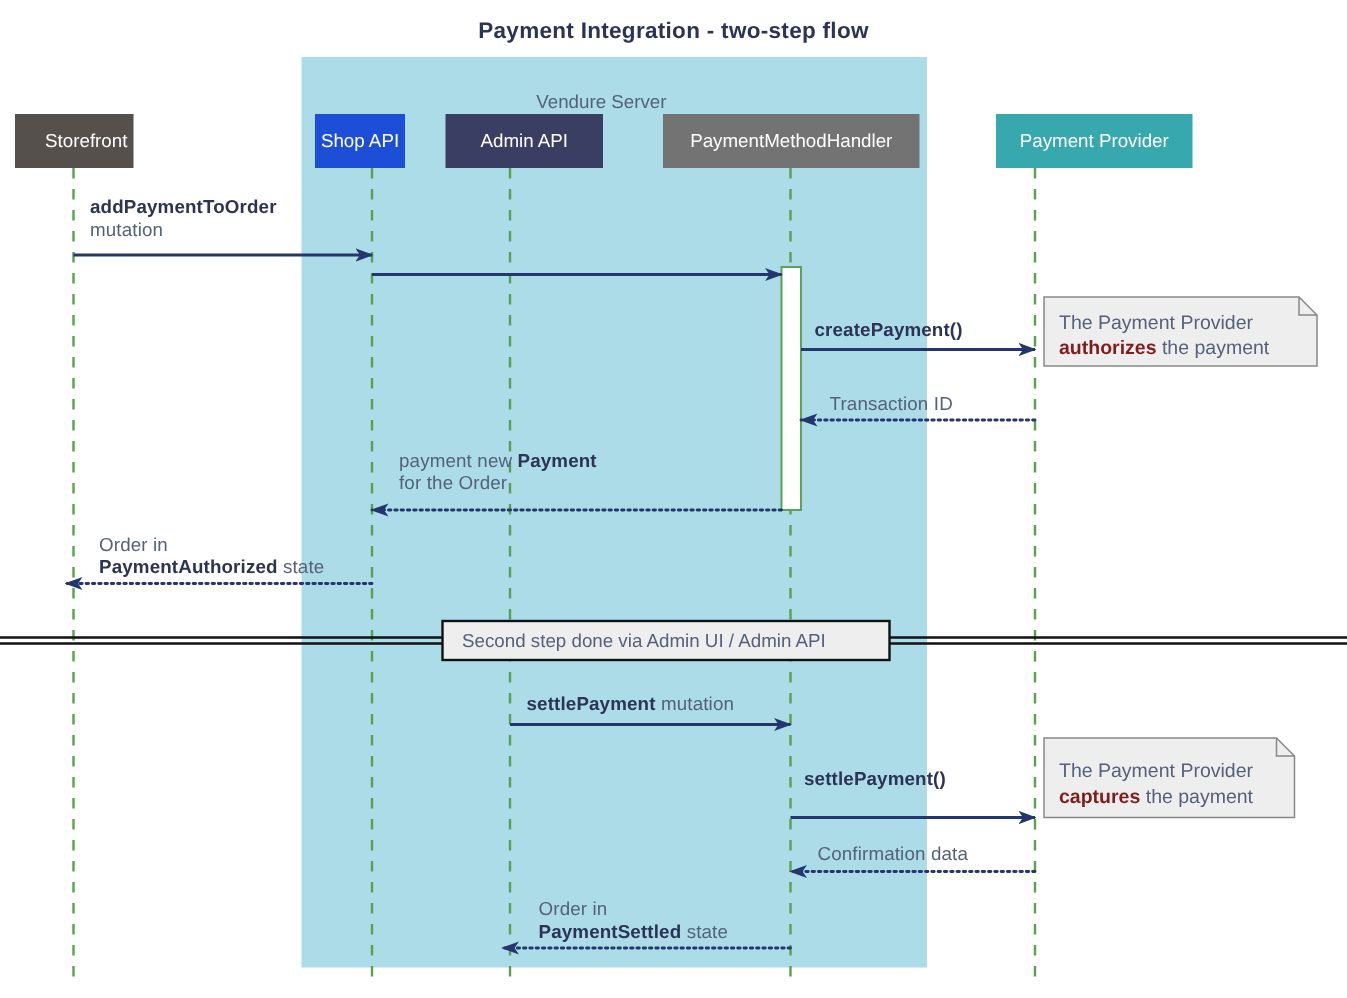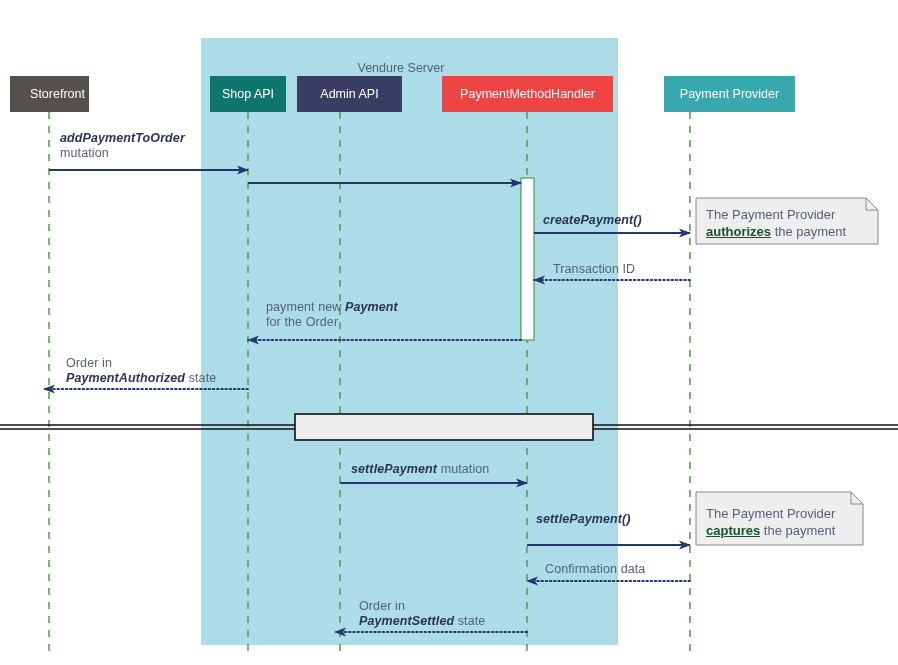--- a/index.html
+++ b/index.html
@@ -24,21 +24,21 @@
     height: 665px;
   }
   .lbl {
     position: absolute;
     color: #55617a;
     font-size: 12.5px;
     line-height: 15px;
     white-space: nowrap;
     letter-spacing: 0.1px;
   }
-  .lbl b { color: #2b3356; font-weight: bold; font-style: italic; }
+  .lbl b { color: #2b3356; font-weight: bold; }
   .title {
     position: absolute;
     left: 0; right: 0;
     top: 12px;
     text-align: center;
     color: #2b3356;
     font-size: 15px;
     font-weight: bold;
     letter-spacing: 0.2px;
   }
@@ -58,21 +58,21 @@
     box-sizing: border-box;
     white-space: nowrap;
   }
   .note-text {
     position: absolute;
     color: #55617a;
     font-size: 13px;
     line-height: 16.5px;
     white-space: nowrap;
   }
-  .note-text b { color: #14532d; font-weight: bold; text-decoration: underline; }
+  .note-text b { color: #7f1d1d; font-weight: bold; }
   .delay-text {
     position: absolute;
     color: #55617a;
     font-size: 12.5px;
     white-space: nowrap;
   }
 </style>
 </head>
 <body>
 
@@ -118,34 +118,35 @@
         <line x1="690" y1="581" x2="527" y2="581" stroke="#23376E" stroke-width="1.9" stroke-dasharray="1.6,2.6" stroke-linecap="round" marker-end="url(#arrow-left)"></line>
         <line x1="527" y1="632" x2="335" y2="632" stroke="#23376E" stroke-width="1.9" stroke-dasharray="1.6,2.6" stroke-linecap="round" marker-end="url(#arrow-left)"></line>
       </g>
     <g id="g-divider">
         <line x1="0" y1="425" x2="898" y2="425" stroke="#111111" stroke-width="1.6"></line>
         <line x1="0" y1="429" x2="898" y2="429" stroke="#111111" stroke-width="1.6"></line>
         <rect x="295" y="414" width="298" height="26" fill="#EEEEEE" stroke="#111111" stroke-width="1.6"></rect>
       </g>
   </svg>
 
+  <div class="title">Payment Integration - two-step flow</div>
 
   <div class="grouplabel" id="group-label" style="left: 357.5px; top: 61px;">Vendure Server</div>
 
   <div id="actors-layer">
       <div class="actor-box" style="left: 10px; top: 76px; width: 79px; height: 36px; background: rgb(85, 80, 76); padding-left: 16px;">
         <span>Storefront</span>
       </div>
-      <div class="actor-box" style="left: 210px; top: 76px; width: 76px; height: 36px; background: #0f766e;">
+      <div class="actor-box" style="left: 210px; top: 76px; width: 60px; height: 36px; background: #1d4ed8;">
         <span>Shop API</span>
       </div>
       <div class="actor-box" style="left: 297px; top: 76px; width: 105px; height: 36px; background: rgb(59, 62, 99);">
         <span>Admin API</span>
       </div>
-      <div class="actor-box" style="left: 442px; top: 76px; width: 171px; height: 36px; background: #ef4444;">
+      <div class="actor-box" style="left: 442px; top: 76px; width: 171px; height: 36px; background: #737373;">
         <span>PaymentMethodHandler</span>
       </div>
       <div class="actor-box" style="left: 624px; top: 76px; width: 131px; height: 36px; background: rgb(55, 168, 174); margin-left: 40px;">
         <span>Payment Provider</span>
       </div>
     </div>
   <div id="labels-layer">
       <div class="lbl" style="left: 60px; top: 131px;">
         <div><b>addPaymentToOrder</b></div>
         <div><span>mutation</span></div>
@@ -182,14 +183,15 @@
       <div class="note-text" style="left: 706px; top: 207px;">
         <div><span>The Payment Provider</span></div>
         <div><b>authorizes</b><span> the payment</span></div>
       </div>
       <div class="note-text" style="left: 706px; top: 506px;">
         <div><span>The Payment Provider</span></div>
         <div><b>captures</b><span> the payment</span></div>
       </div>
     </div>
 
+  <div class="delay-text" id="divider-label" style="left: 308px; top: 420px;">Second step done via Admin UI / Admin API</div>
 
 </div>
 
 </body></html>

